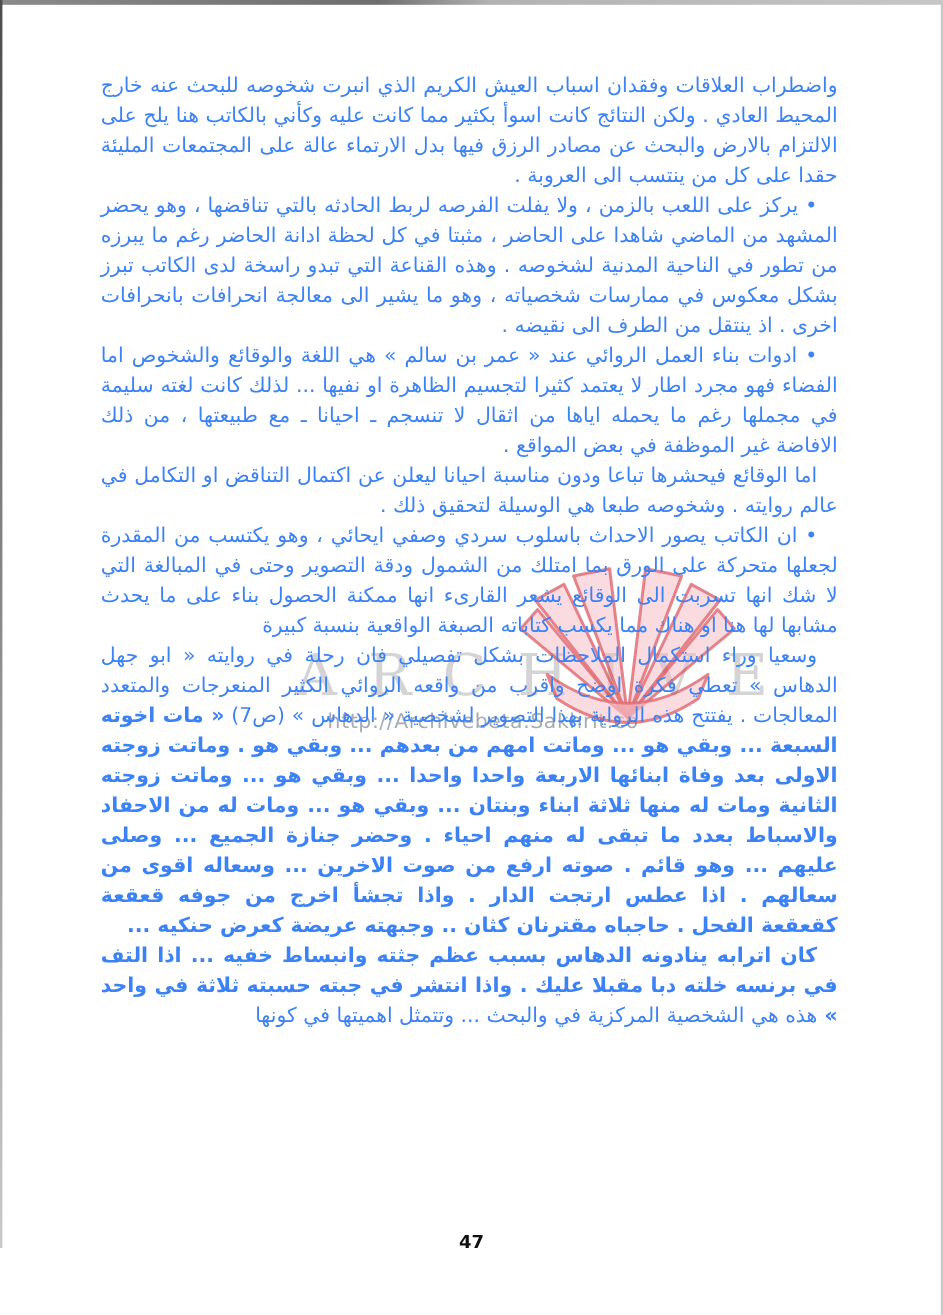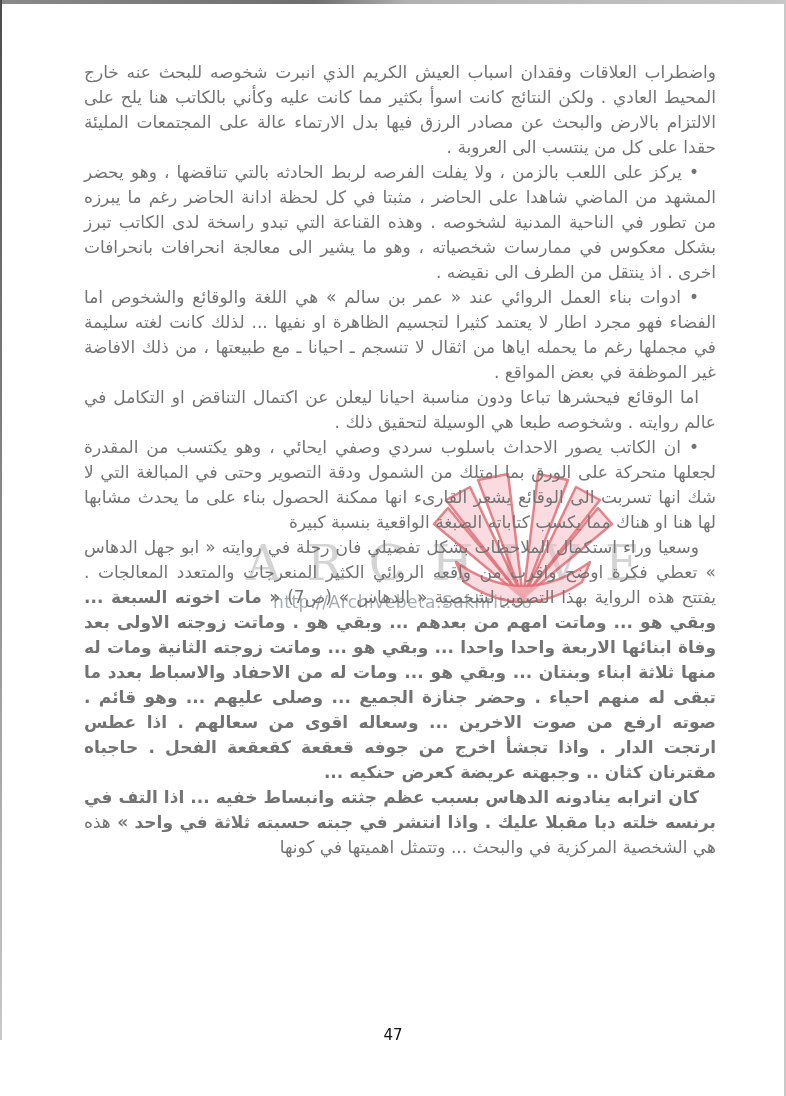--- a/index.html
+++ b/index.html
@@ -40,40 +40,40 @@
     z-index:1;
     margin-left:21px;
   }
   .watermark-logo {
     position:absolute; top:470px; left:426px;
     width:194px; height:142px;
     z-index:1; opacity:0.78;
   }
   
   .content {
-    position:absolute; top:60px; right:70px; left:84px;
+    position:absolute; top:60px; right:88px; left:84px;
     direction:rtl;
     text-align:justify;
     font-size:17px; line-height:25px;
-    color:#737373;
+    color:#3b82f6;
     z-index:2;
   }
   .para { margin:0; }
   .para.indent { text-indent:17px; }
   .bold { font-weight:bold; }
   .heading {
     font-weight:bold;
     text-align:center;
     font-size:18px;
     margin:4px 0 21px 0;
   }
   .page-number {
     position:absolute; top:1026px; left:0; width:100%;
     text-align:center;
-    font-weight:normal; font-size:15px;
+    font-weight:bold; font-size:15px;
     color:#111;
     z-index:2;
   }
 </style>
 </head>
 <body>
 
 <div class="border-top"></div>
 <div class="border-left"></div>
 <div class="border-right"></div>

